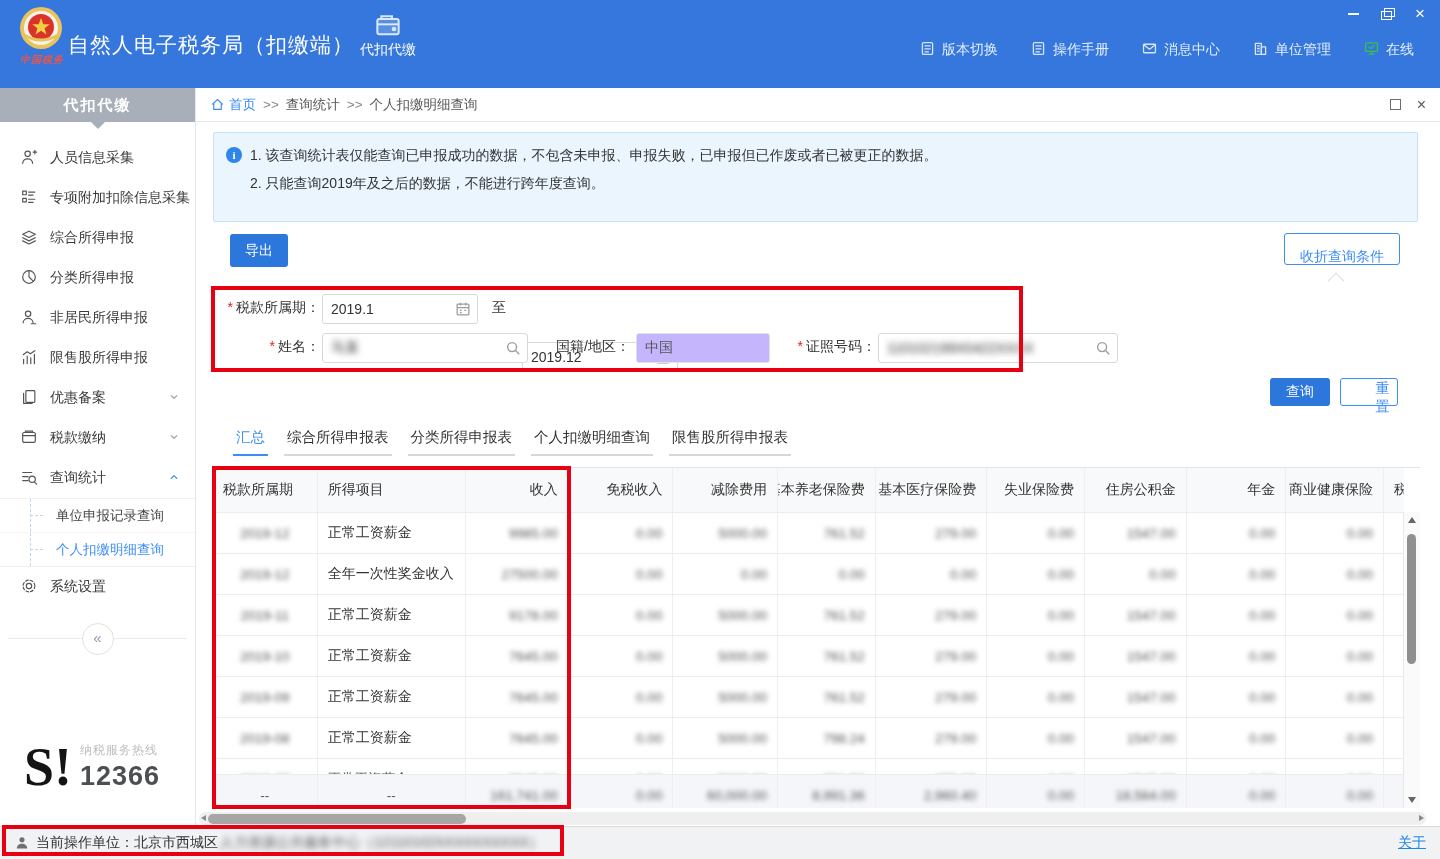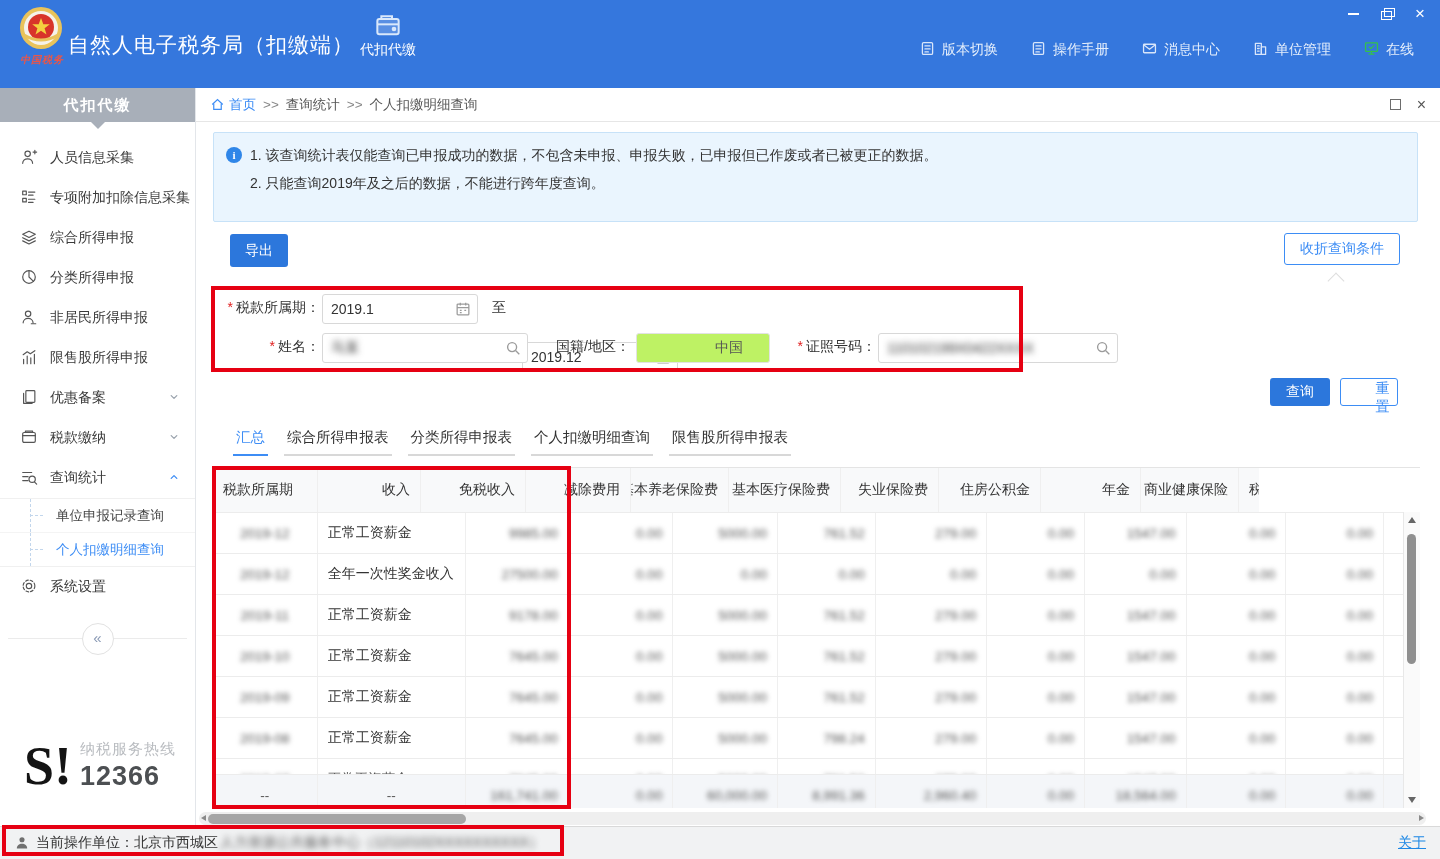--- a/index.html
+++ b/index.html
@@ -32,49 +32,49 @@
   .side-sub-item + .side-sub-item{border-top:1px solid #f4f4f4;}
   .side-sub-item:before{content:'';position:absolute;left:30px;top:0;bottom:0;border-left:1px dashed #c2d6ec;}
   .side-sub-item:after{content:'';position:absolute;left:30px;top:16px;width:13px;border-top:1px dashed #c2d6ec;}
   .side-sub-item.active{color:#3d8df5;}
   .collapse-wrap{position:relative;margin:16px 8px 0;height:32px;}
   .collapse-wrap:before{content:'';position:absolute;left:0;right:0;top:15px;border-top:1px solid #ebebeb;}
   .collapse-btn{position:absolute;left:50%;margin-left:-16px;width:30px;height:30px;border:1px solid #e2e2e2;border-radius:50%;
                 background:#fff;color:#8a9ab5;text-align:center;line-height:27px;font-size:15px;cursor:pointer;}
   .hotline{position:absolute;left:24px;bottom:34px;display:flex;align-items:center;gap:8px;}
   .s-glyph{font-family:"Liberation Serif","DejaVu Serif",serif;font-size:54px;line-height:0.9;font-weight:bold;color:#141414;}
-  .hotline-col .t1{font-size:15px;color:#b9bcc0;letter-spacing:1px;}
+  .hotline-col .t1{font-size:12px;color:#b9bcc0;letter-spacing:1px;}
   .hotline-col .t2{font-size:27px;font-weight:bold;color:#4c4f52;letter-spacing:1px;margin-top:2px;}
   
   .content{position:absolute;left:196px;top:88px;right:0;bottom:33px;background:#fff;}
   .breadcrumb{position:absolute;left:0;right:0;top:0;height:34px;border-bottom:1px solid #e6e6e6;display:flex;align-items:center;
               padding:0 14px;font-size:13.5px;color:#555;gap:7px;box-sizing:border-box;background:#fff;}
   .crumb-home{color:#3d8df5;display:flex;align-items:center;gap:4px;cursor:pointer;}
   .bc-sep{color:#888;}
   .bc-win{margin-left:auto;display:flex;gap:16px;align-items:center;}
   .bc-max{width:9px;height:9px;border:1.5px solid #6d6d6d;cursor:pointer;}
   .bc-close{color:#555;font-size:16px;cursor:pointer;line-height:10px;}
   .notice{position:absolute;left:17px;right:22px;top:44px;height:90px;background:#eaf5fe;border:1px solid #c7e2f8;border-radius:2px;
           box-sizing:border-box;padding:8px 12px 0 12px;}
   .notice-row{display:flex;align-items:flex-start;line-height:28px;font-size:14px;color:#333;}
   .info-badge{width:16px;height:16px;border-radius:50%;background:#2f86e8;color:#fff;font-size:11px;font-weight:bold;
               text-align:center;line-height:16px;margin:6px 8px 0 0;font-family:"Liberation Serif",serif;flex:0 0 16px;}
   .notice-row.cont{padding-left:24px;}
   .btn{border:none;border-radius:3px;font-size:14px;cursor:pointer;font-family:inherit;}
   .btn-primary{background:#2c77dc;color:#fff;}
   .btn-outline{background:#fff;border:1px solid #3d8df5;color:#3d8df5;}
   .export-btn{position:absolute;left:34px;top:146px;width:58px;height:33px;}
-  .collapse-q-btn{position:absolute;right:40px;top:145px;height:32px;padding:6px 15px;border-radius:3px;}
+  .collapse-q-btn{position:absolute;right:40px;top:145px;height:32px;padding:14px 15px;border-radius:3px;}
   .caret-up{position:absolute;right:98px;top:187px;width:11px;height:11px;background:#fff;border-left:1px solid #ddd;border-top:1px solid #ddd;transform:rotate(45deg);}
   .f-label{position:absolute;font-size:14px;color:#333;text-align:right;white-space:nowrap;}
   .req{color:#e02020;margin-right:3px;}
   .f-input{position:absolute;height:30px;border:1px solid #d8d8d8;border-radius:3px;background:#fff;box-sizing:border-box;
            font-size:14px;color:#333;display:flex;align-items:center;padding:0 26px 0 8px;cursor:text;}
   .f-input .ficon{position:absolute;right:5px;top:5px;}
-  .f-input.disabled{background:#bef264;border-color:#e2e2e2;color:#555;justify-content:flex-end;}
+  .f-input.disabled{background:#c4b5fd;border-color:#e2e2e2;color:#555;}
   .query-btn{position:absolute;right:110px;top:290px;width:60px;height:28px;}
   .reset-btn{position:absolute;right:42px;top:290px;width:58px;height:28px;padding-left:33px;}
   .tabs{position:absolute;left:37px;top:337px;display:flex;gap:16px;font-size:14.5px;}
   .tab{padding:3px 3px 7px;border-bottom:2px solid #d8d8d8;color:#333;cursor:pointer;white-space:nowrap;}
   .tab.active{color:#3d8df5;border-bottom-color:#3d8df5;}
   
   .table{position:absolute;left:17px;top:379px;width:1207px;height:340px;border-top:1px solid #e4e4e4;overflow:hidden;}
   .t-inner{position:absolute;left:0;top:0;width:1191px;}
   .t-row{display:flex;border-bottom:1px solid #ececec;background:#fff;}
   .t-cell{box-sizing:border-box;padding:0 10px;border-right:1px solid #efefef;display:flex;align-items:center;height:40px;
@@ -373,20 +373,23 @@
         <div class="tab">个人扣缴明细查询</div>
         <div class="tab">限售股所得申报表</div>
       </div>
 
     <div class="table">
       <div class="t-inner" id="t-inner">
           <div class="t-row t-head">
             <div class="t-cell al" style="width: 105px;">
               <span>税款所属期</span>
             </div>
+            <div class="t-cell al" style="width: 149px;">
+              <span>所得项目</span>
+            </div>
             <div class="t-cell ar" style="width: 103px;">
               <span>收入</span>
             </div>
             <div class="t-cell ar" style="width: 105px;">
               <span>免税收入</span>
             </div>
             <div class="t-cell ar" style="width: 105px;">
               <span>减除费用</span>
             </div>
             <div class="t-cell ar" style="width: 98px;">

